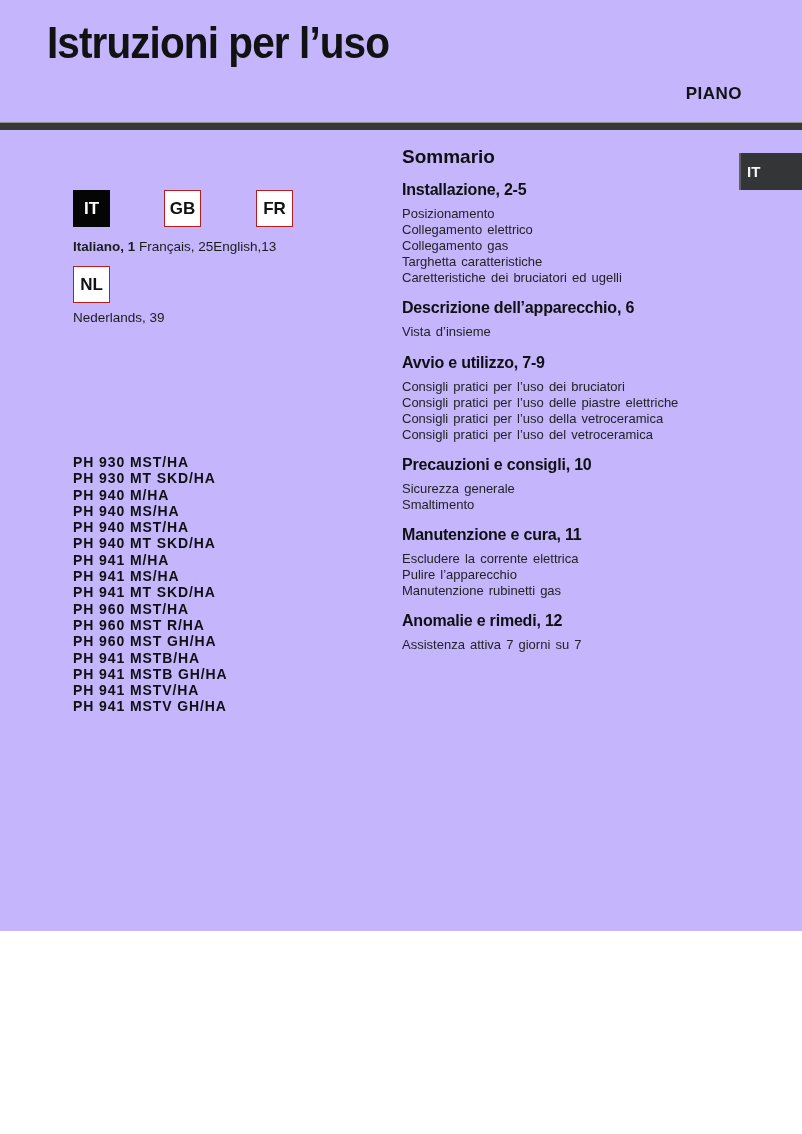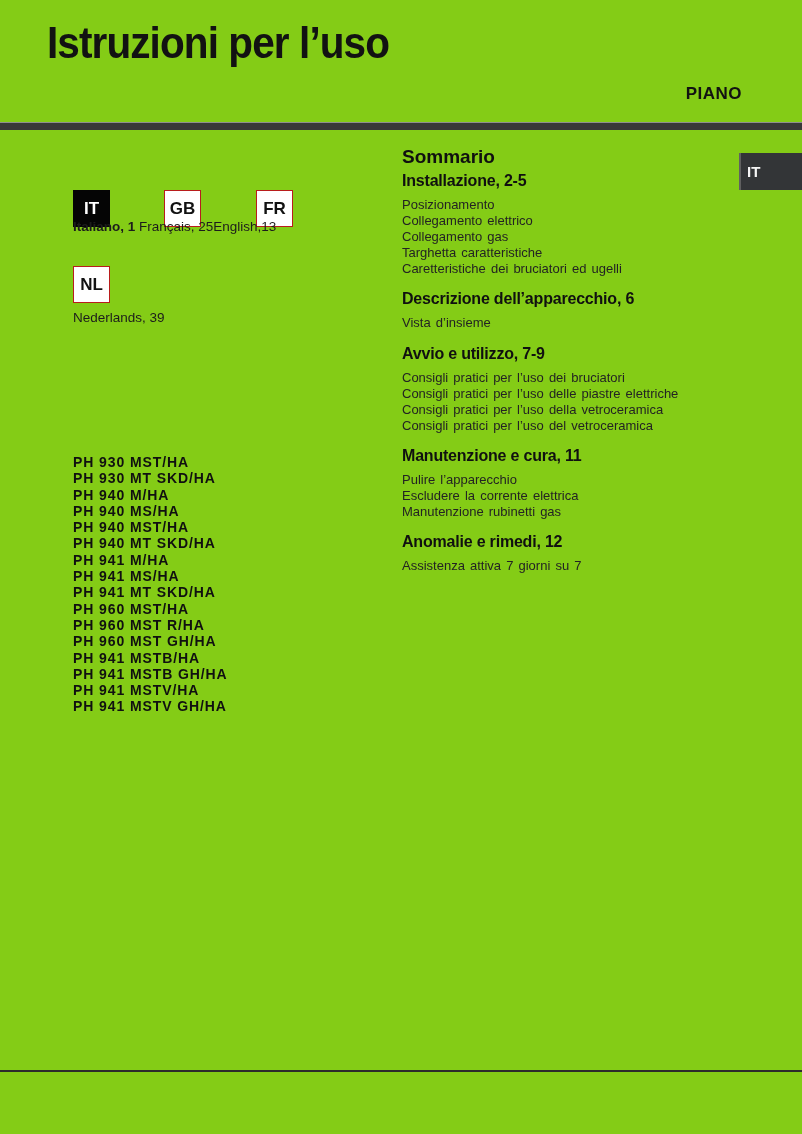--- a/index.html
+++ b/index.html
@@ -1,19 +1,19 @@
 <!DOCTYPE html>
 <html><head>
 <meta charset="utf-8">
 <style>
   html,body{margin:0;padding:0;background:#ffffff;}
   .page{
     position:relative;
-    width:802px;height:1134px;
-    background:#84cc16;
+    width:802px;height:931px;
+    background:#c4b5fd;
     font-family:"Liberation Sans",sans-serif;
     color:#141414;
     overflow:hidden;
   }
   
   .doc-title{
     position:absolute;left:47px;top:20px;
     font-size:45px;font-weight:700;letter-spacing:-1px;
     line-height:45px;white-space:nowrap;
     transform:scaleX(.9);transform-origin:left top;
@@ -44,39 +44,39 @@
     display:flex;align-items:center;justify-content:center;
     font-size:17px;font-weight:700;
   }
   .flag.filled{background:#050505;color:#ffffff;}
   .flag.outline{background:#ffffff;border:1px solid #b91c1c;color:#121212;}
   .flag-it{left:73px;top:190px;}
   .flag-gb{left:164px;top:190px;}
   .flag-fr{left:256px;top:190px;}
   .flag-nl{left:73px;top:266px;text-align:right;}
   .lang-line1{
-    position:absolute;left:73px;top:218px;
+    position:absolute;left:73px;top:238px;
     font-size:13.5px;line-height:17px;white-space:nowrap;color:#1c1c1c;
   }
   .lang-line1 .b{font-weight:700;}
   .lang-line2{
     position:absolute;left:73px;top:309px;
     font-size:13.5px;line-height:17px;white-space:nowrap;color:#1c1c1c;
   }
   
   .models{position:absolute;left:73px;top:454px;}
   .model-line{
     font-size:14px;font-weight:700;letter-spacing:.9px;
     line-height:16.3px;white-space:nowrap;color:#101010;
   }
   
   .toc{position:absolute;left:402px;top:147px;width:300px;}
   .toc-heading{
     font-size:19px;font-weight:700;line-height:20px;
-    margin:0 0 4px 0;color:#101010;
+    margin:0 0 13px 0;color:#101010;
   }
   .toc-section{margin-bottom:12px;}
   .toc-title{
     font-size:16px;font-weight:700;line-height:19px;
     letter-spacing:-.2px;white-space:nowrap;color:#101010;
   }
   .toc-items{margin-top:7px;}
   .toc-item{
     font-size:13px;line-height:16.1px;word-spacing:1.5px;
     white-space:nowrap;color:#232323;
@@ -158,24 +158,31 @@
         <div class="toc-section">
           <div class="toc-title">Avvio e utilizzo, 7-9</div>
           <div class="toc-items">
             <div class="toc-item">Consigli pratici per l’uso dei bruciatori</div>
             <div class="toc-item">Consigli pratici per l’uso delle piastre elettriche</div>
             <div class="toc-item">Consigli pratici per l’uso della vetroceramica</div>
             <div class="toc-item">Consigli pratici per l’uso del vetroceramica</div>
           </div>
         </div>
         <div class="toc-section">
+          <div class="toc-title">Precauzioni e consigli, 10</div>
+          <div class="toc-items">
+            <div class="toc-item">Sicurezza generale</div>
+            <div class="toc-item">Smaltimento</div>
+          </div>
+        </div>
+        <div class="toc-section">
           <div class="toc-title">Manutenzione e cura, 11</div>
           <div class="toc-items">
+            <div class="toc-item">Escludere la corrente elettrica</div>
             <div class="toc-item">Pulire l’apparecchio</div>
-            <div class="toc-item">Escludere la corrente elettrica</div>
             <div class="toc-item">Manutenzione rubinetti gas</div>
           </div>
         </div>
         <div class="toc-section">
           <div class="toc-title">Anomalie e rimedi, 12</div>
           <div class="toc-items">
             <div class="toc-item">Assistenza attiva 7 giorni su 7</div>
           </div>
         </div>
       </div>

